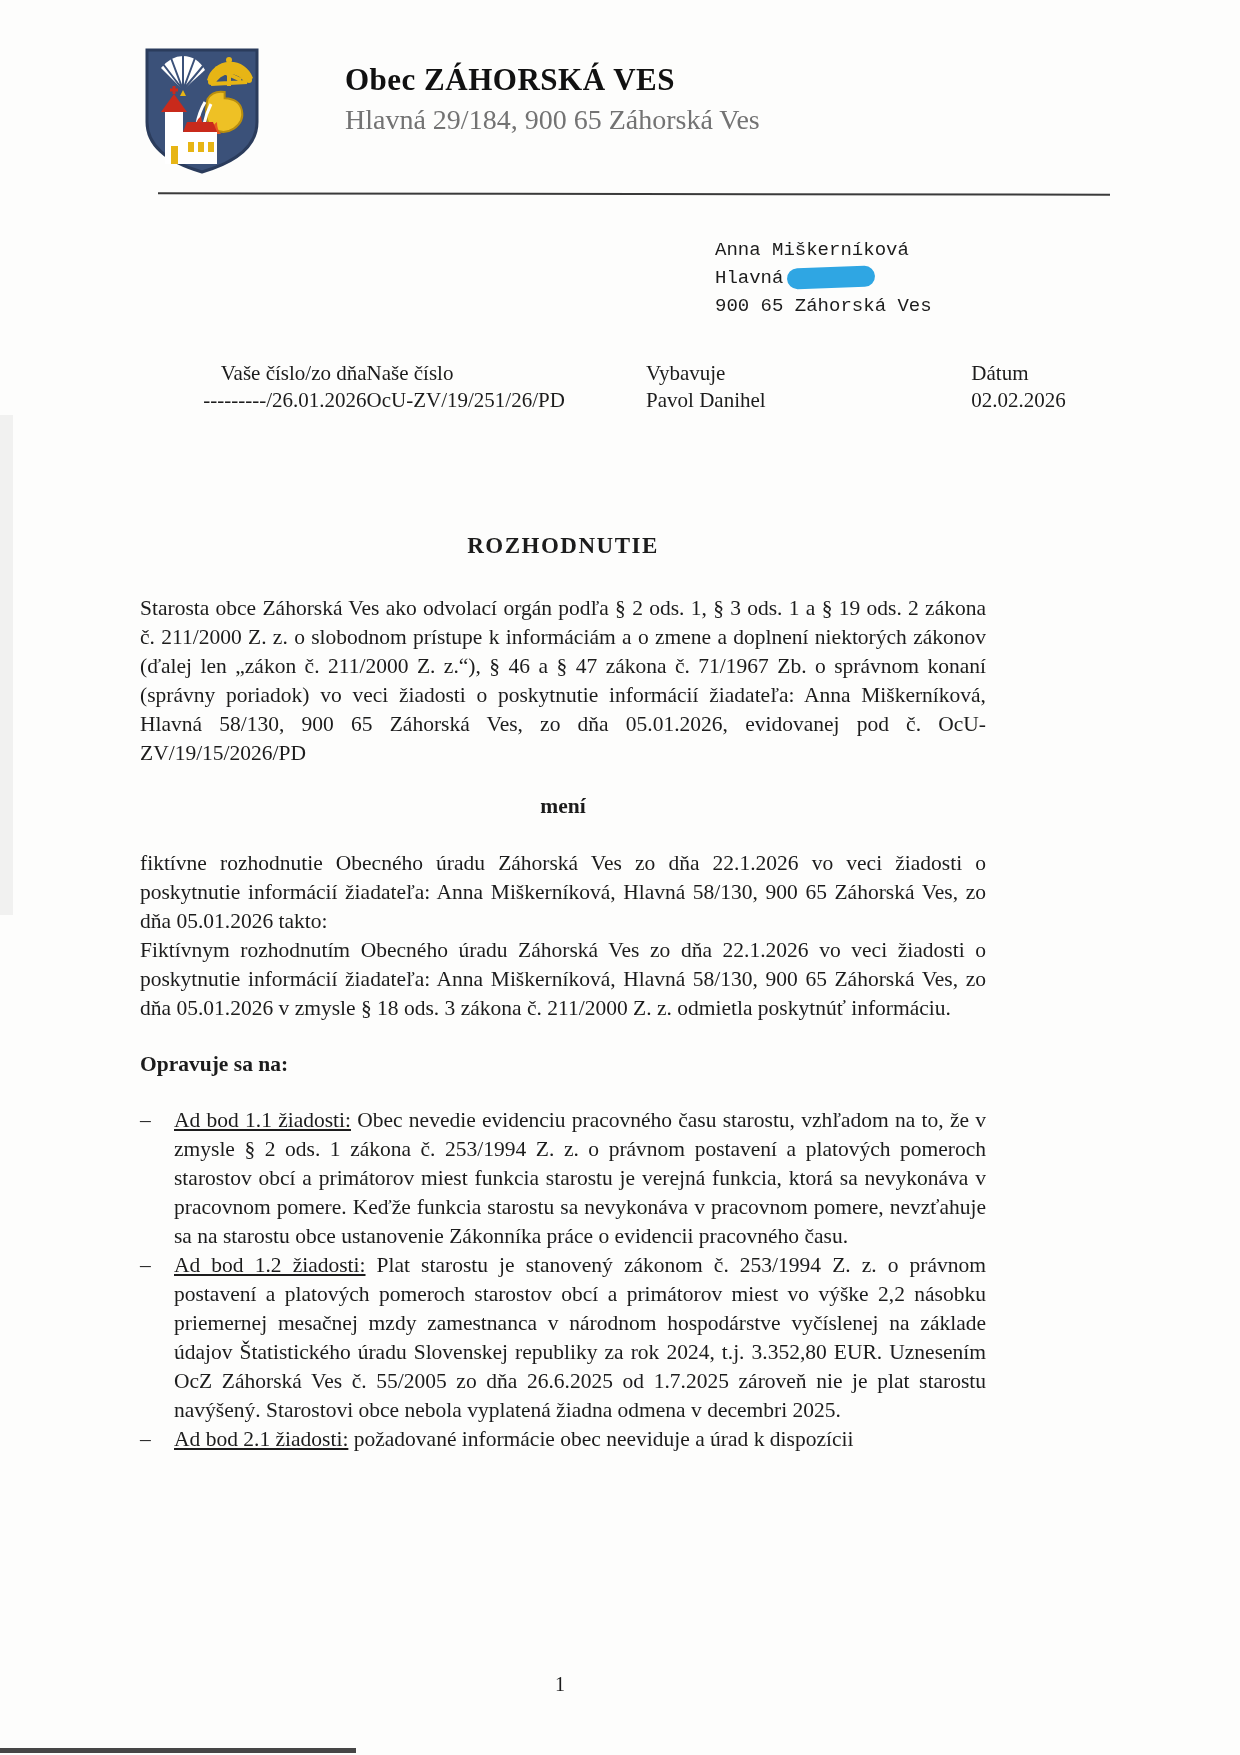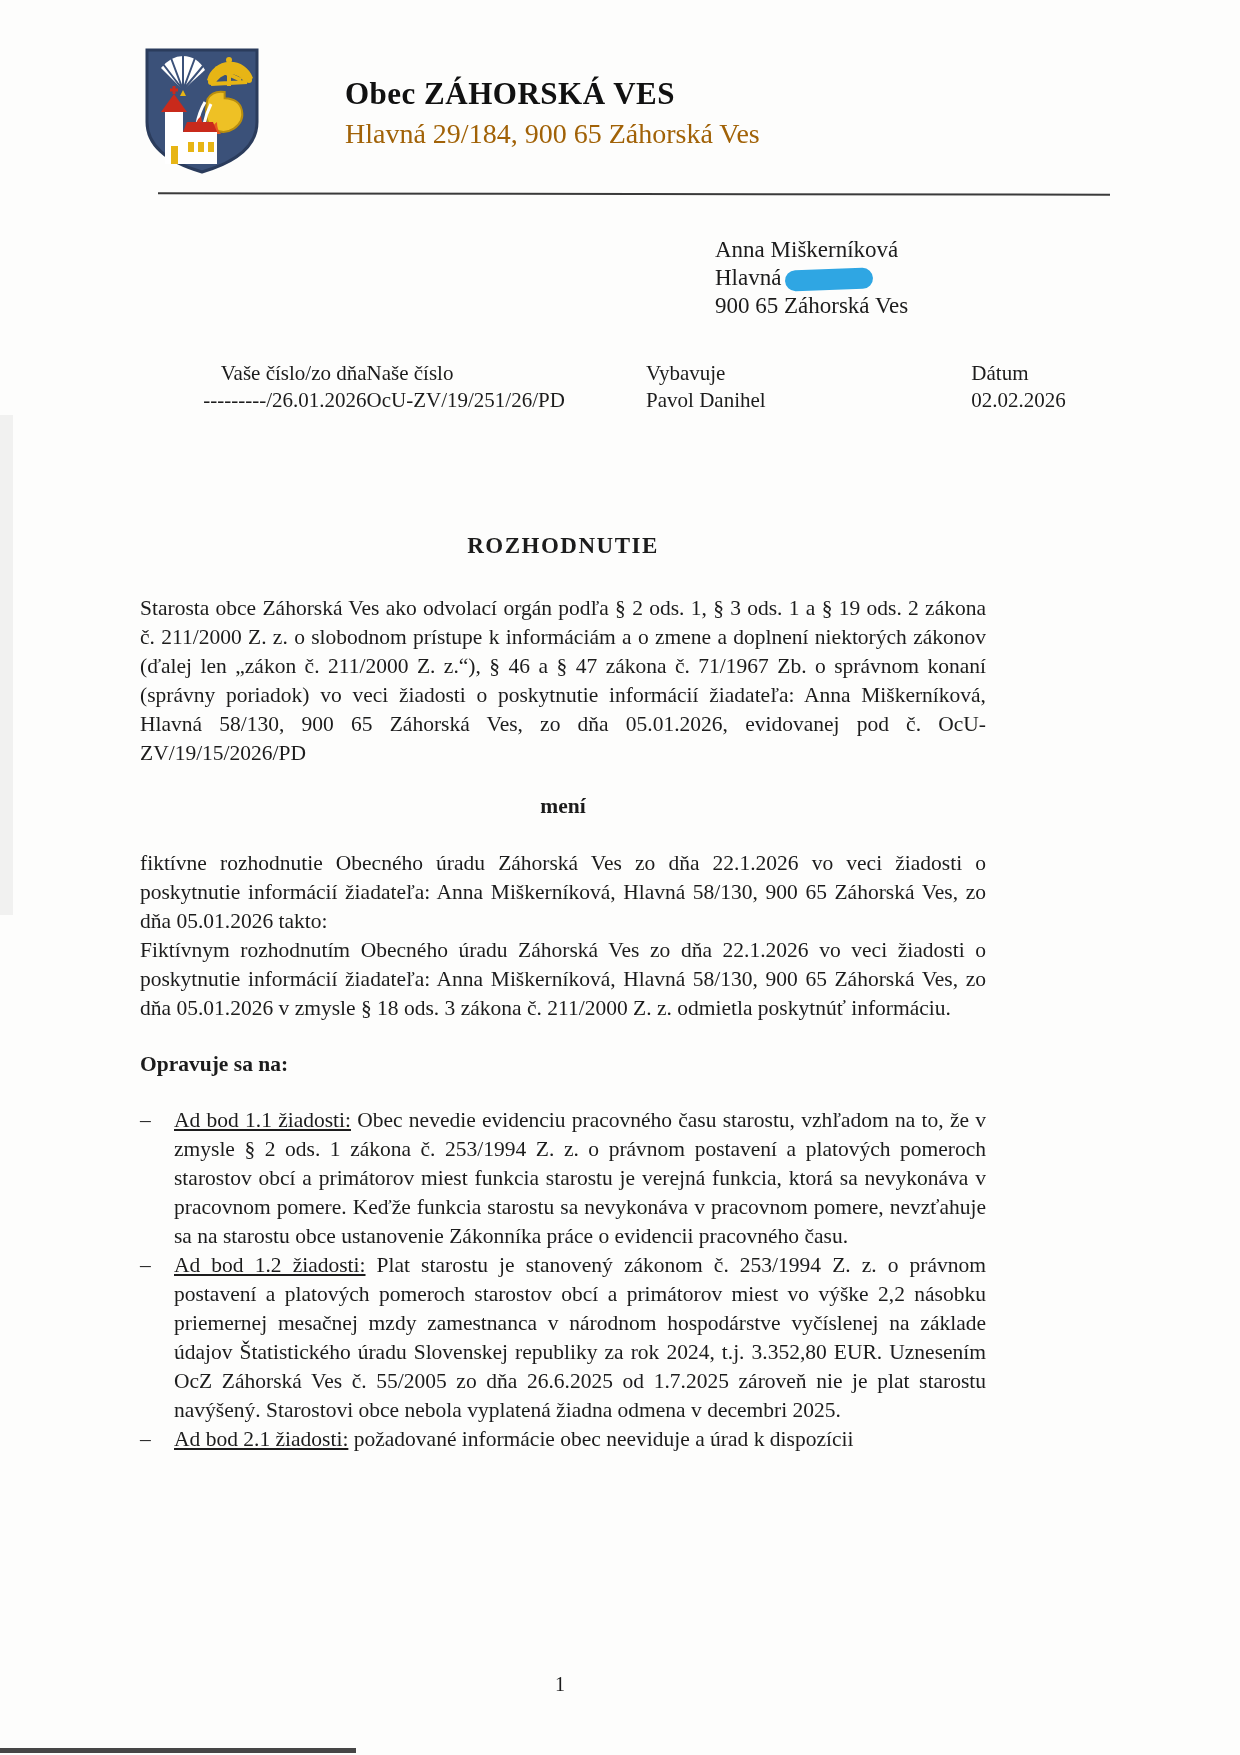--- a/index.html
+++ b/index.html
@@ -7,27 +7,27 @@
     width:1240px;height:1755px;
     background:#fdfdfc;
     font-family:"Liberation Serif","DejaVu Serif",serif;
     color:#1c1c1c;
     position:relative;
     overflow:hidden;
   }
   
   .header{position:absolute;left:0;top:0;width:1240px;}
   .coat{position:absolute;left:141px;top:46px;width:122px;height:130px;}
-  .org-block{position:absolute;left:345px;top:76px;}
+  .org-block{position:absolute;left:345px;top:62px;}
   .org-name{font-size:31px;font-weight:bold;letter-spacing:.5px;color:#111;}
-  .org-address{font-size:28px;margin-top:6px;color:#a16207;}
+  .org-address{font-size:28px;margin-top:6px;color:#737373;}
   .header-rule{position:absolute;left:158px;top:193px;width:952px;height:0;
     border-top:2px solid #3a3a3a;transform:rotate(.08deg);}
   
-  .recipient{position:absolute;left:715px;top:236px;font-size:23px;line-height:28px;}
+  .recipient{position:absolute;left:715px;top:236px;font-size:19px;line-height:28px;font-family:Liberation Mono, monospace;}
   .redaction{display:inline-block;width:88px;height:21px;background:#2fa6e3;
     border-radius:11px;vertical-align:middle;margin-left:4px;transform:rotate(-2deg);}
   
   .ref-row{position:absolute;left:140px;top:360px;width:1000px;display:flex;}
   .ref-col{font-size:21px;line-height:27px;}
   .ref-col .lbl{white-space:nowrap;}
   .ref-col .val{white-space:nowrap;}
   .ref-c1{width:235px;text-align:right;}
   .ref-c2{width:290px;}
   .ref-c3{width:300px;}

